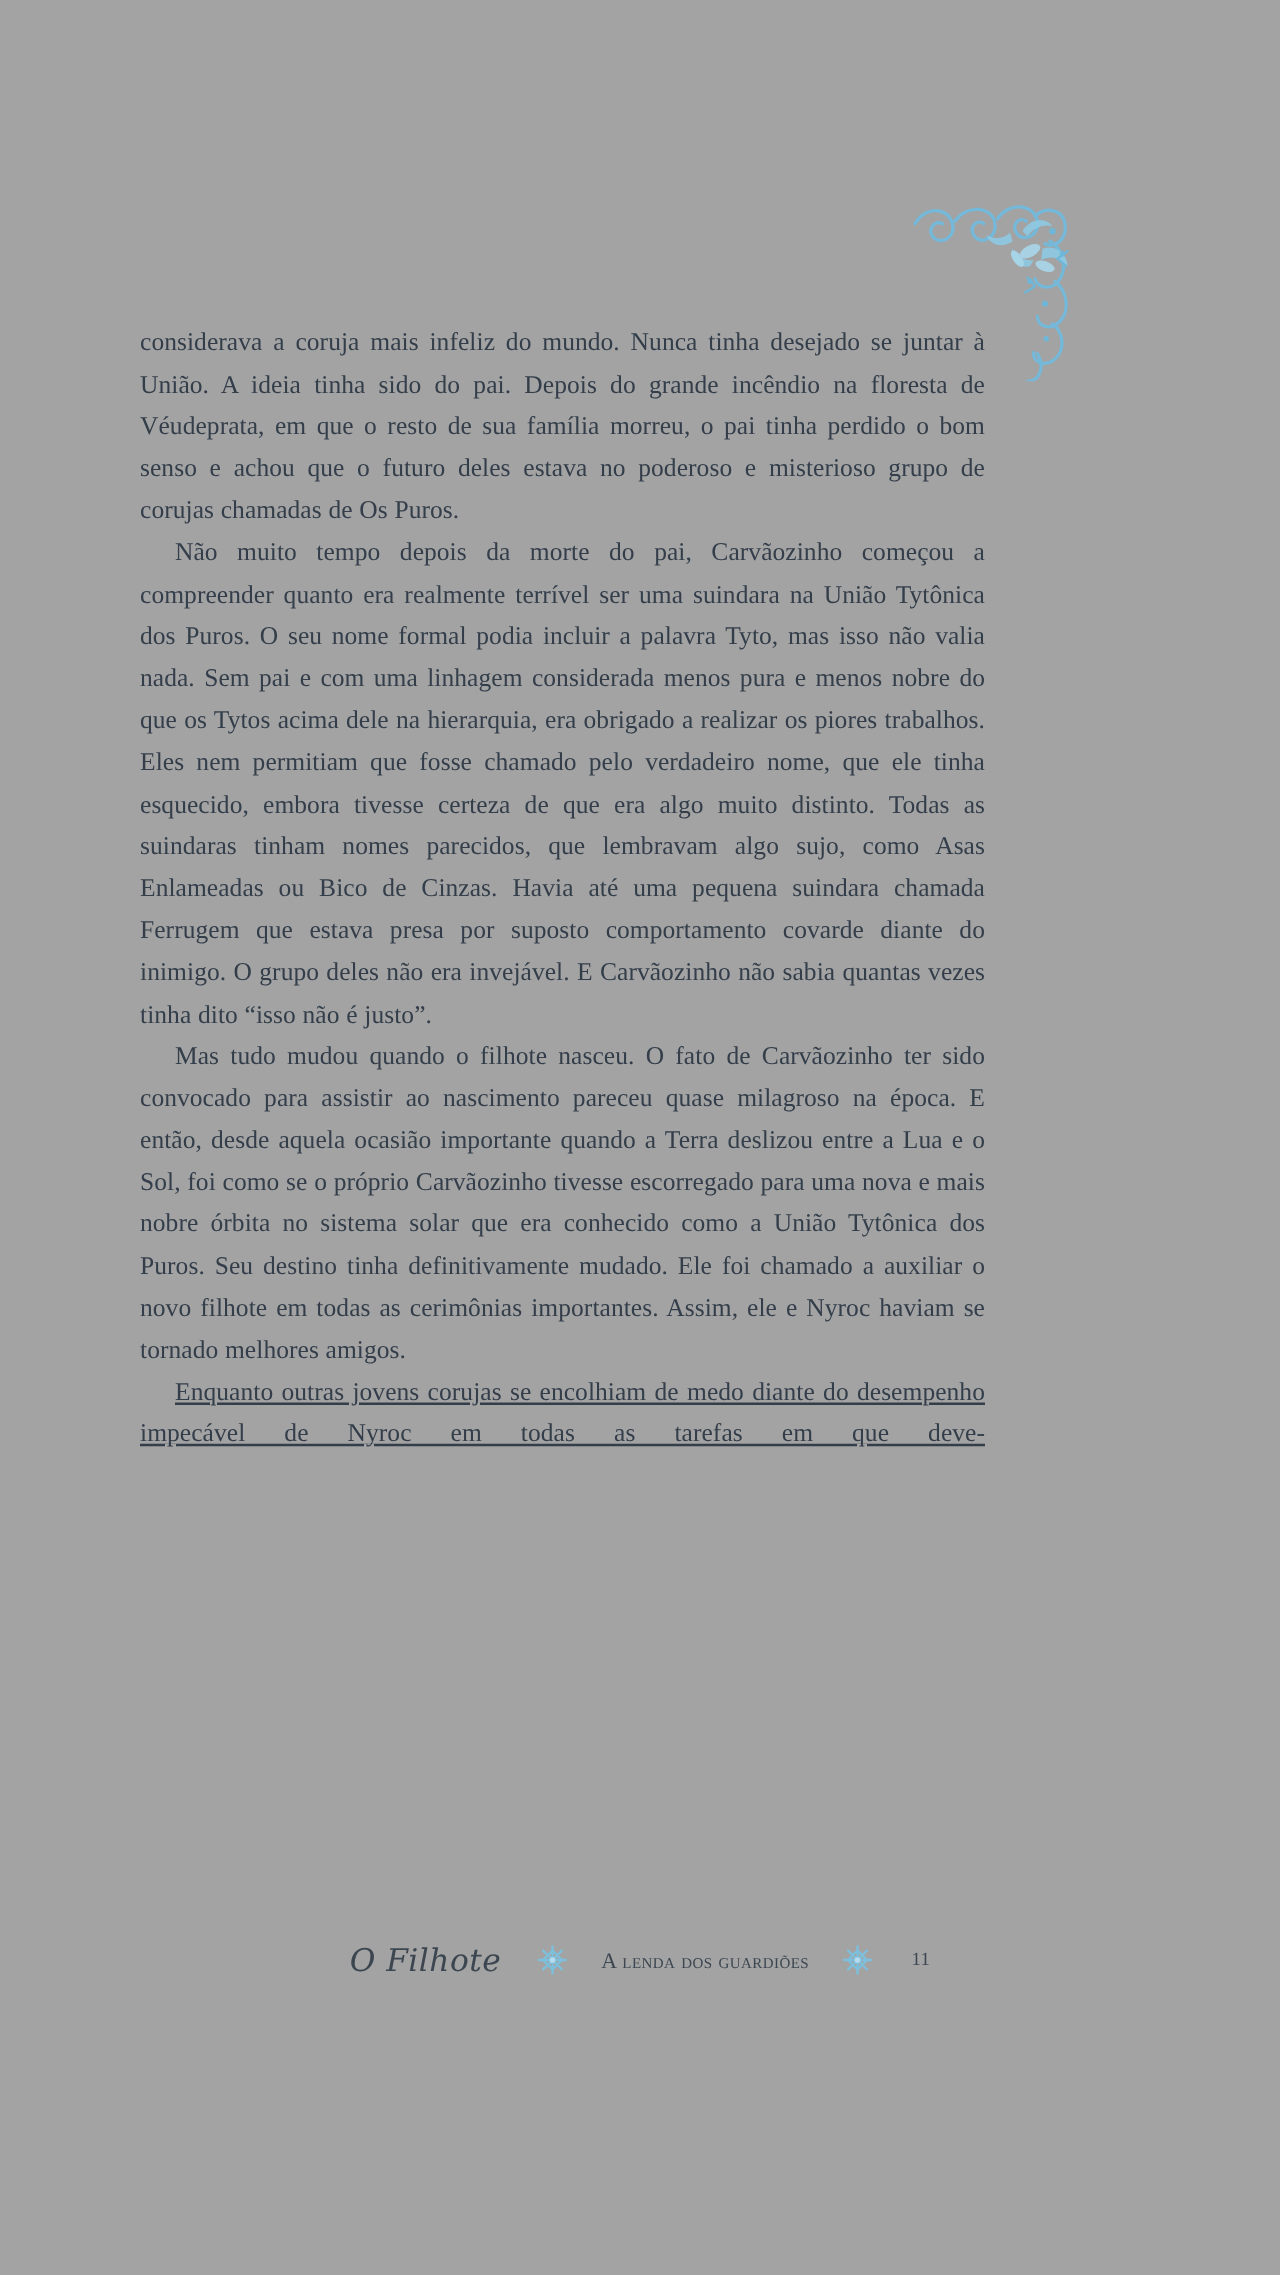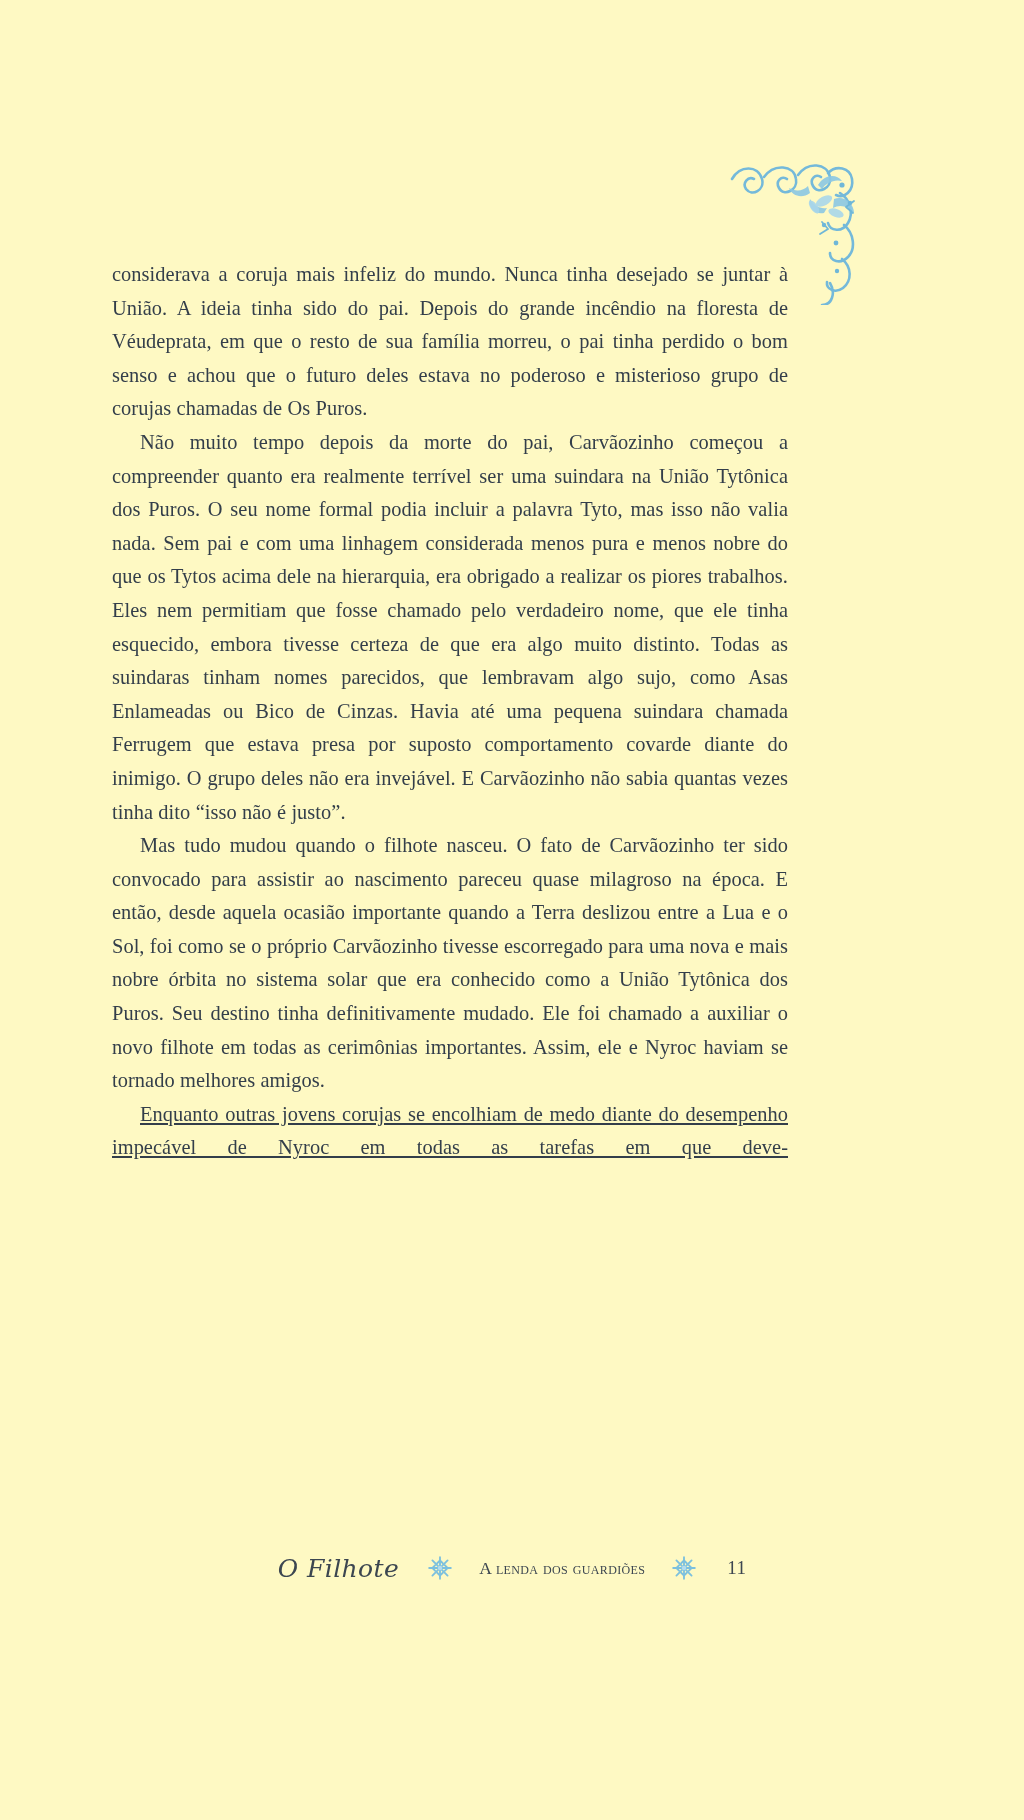--- a/index.html
+++ b/index.html
@@ -12,21 +12,21 @@
     background: #ffffff;
     font-family: "Liberation Serif", "DejaVu Serif", serif;
     color: #2f3a45;
     position: relative;
     overflow: hidden;
   }
 
   .page {
     position: absolute;
     inset: 0;
-    background: #fef9c3;
+    background: #a3a3a3;
   }
 
   
   .corner-ornament {
     position: absolute;
     top: 155px;
     right: 160px;
     width: 140px;
     height: 150px;
     pointer-events: none;
@@ -89,21 +89,21 @@
     color: #3c4650;
     letter-spacing: 0.35px;
     font-variant: small-caps;
     text-transform: lowercase;
     padding: 0 10px;
   }
   .footer-series::first-letter {
     text-transform: uppercase;
   }
   .footer-page {
-    font-size: 19px;
+    font-size: 15px;
     color: #3c4650;
     padding-left: 14px;
     letter-spacing: 0.3px;
   }
   .snowflake {
     display: inline-block;
     width: 26px;
     height: 26px;
     flex: 0 0 auto;
   }

